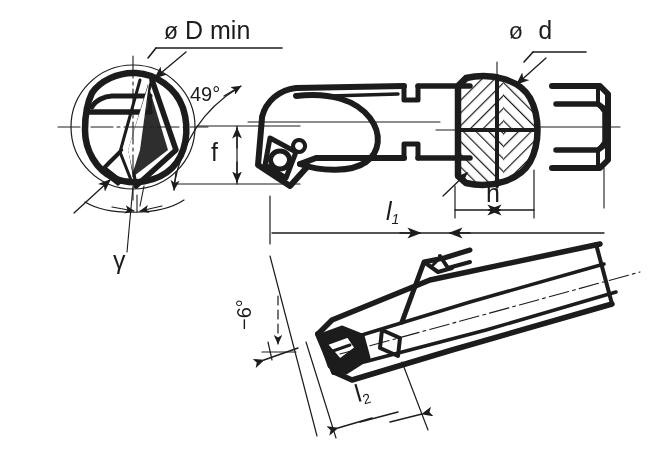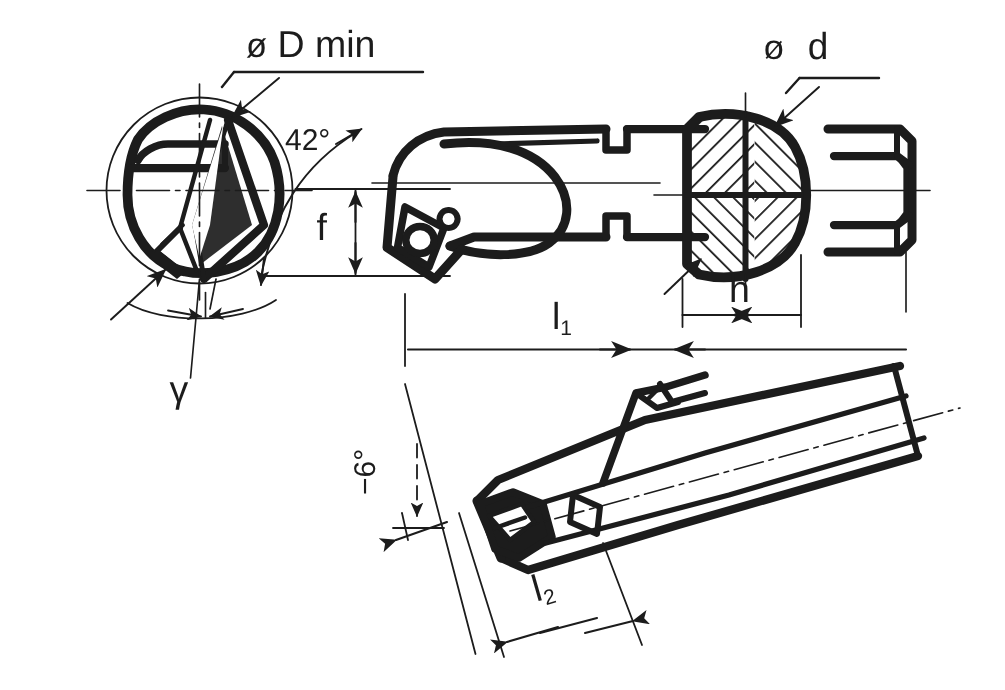--- a/index.html
+++ b/index.html
@@ -229,27 +229,27 @@
       </g>
 
     </g>
   </svg>
 
   <div class="lbl lbl-big" style="left:164px;top:18px;">
     <span class="phi">ø</span>
     <span>D  min</span>
   </div>
 
-  <div class="lbl lbl-med" style="left:190px;top:84px;">42°</div>
+  <div class="lbl lbl-med" style="left:190px;top:84px;">49°</div>
 
   <div class="lbl lbl-big" style="left:211px;top:140px;">f</div>
 
   <div class="lbl lbl-big" style="left:113px;top:248px;">γ</div>
 
-  <div class="lbl lbl-big" style="left:368px;top:199px;">
+  <div class="lbl lbl-big" style="left:386px;top:199px;font-style:italic;">
     <span>l</span><span class="sub">1</span>
   </div>
 
   <div class="lbl lbl-big" style="left:509px;top:20px;font-family:Liberation Mono, monospace;">
     <span class="phi">ø</span>
     <span>d</span>
   </div>
 
   <div class="lbl lbl-big" style="left:486px;top:181px;">h</div>
 

